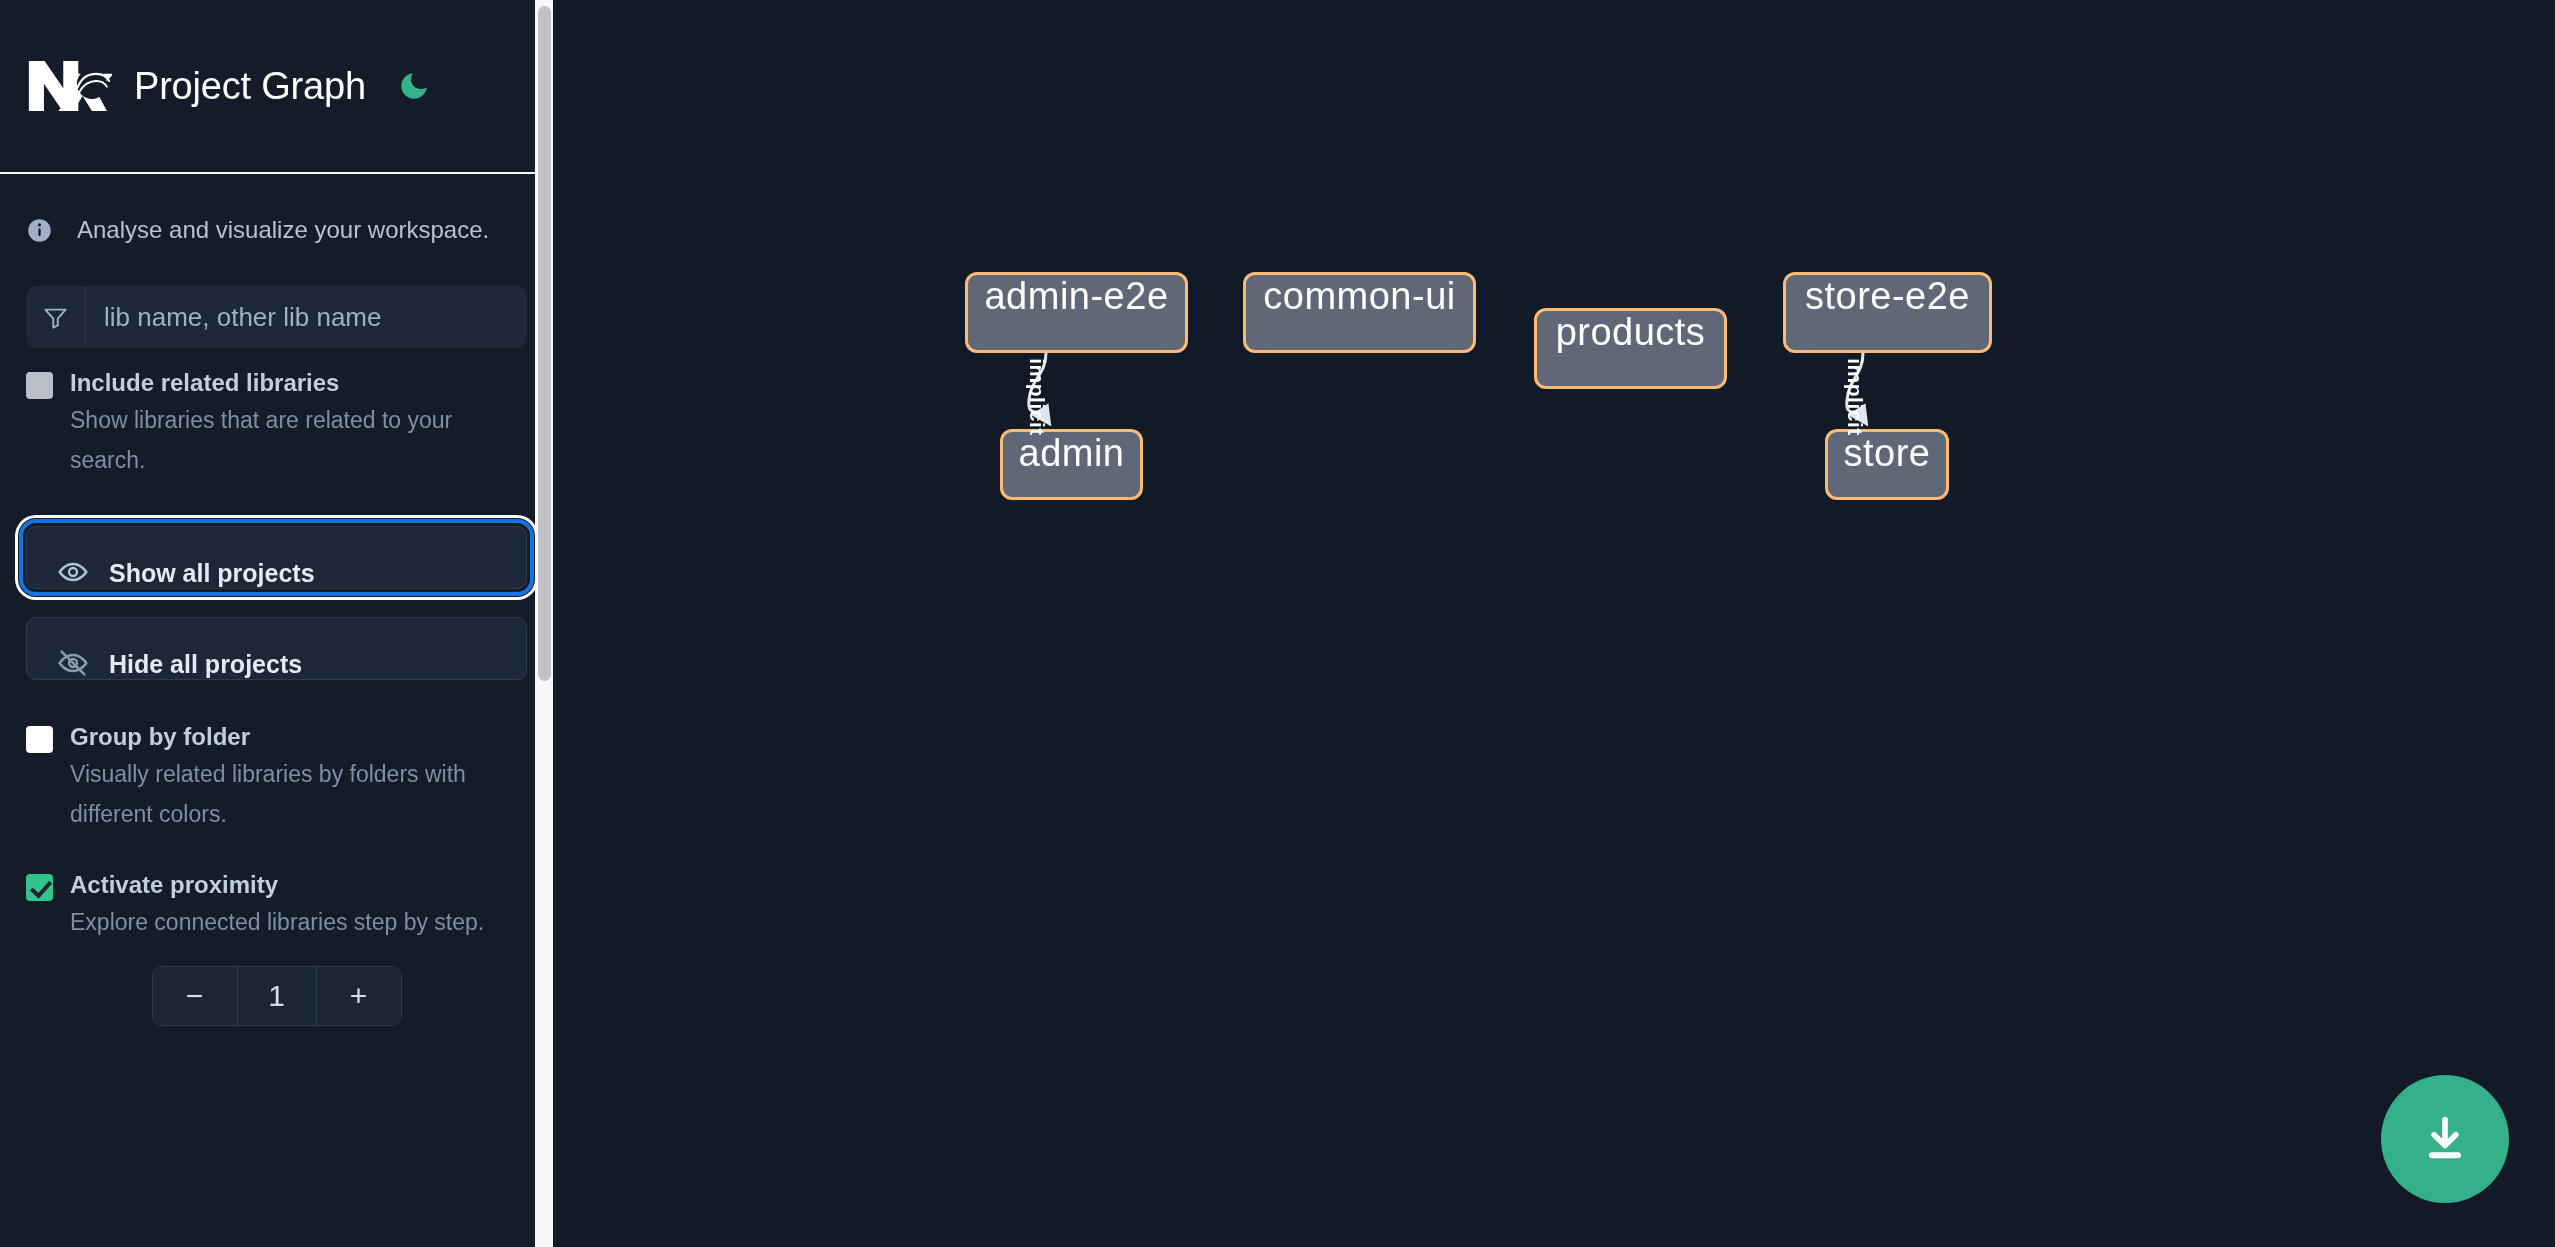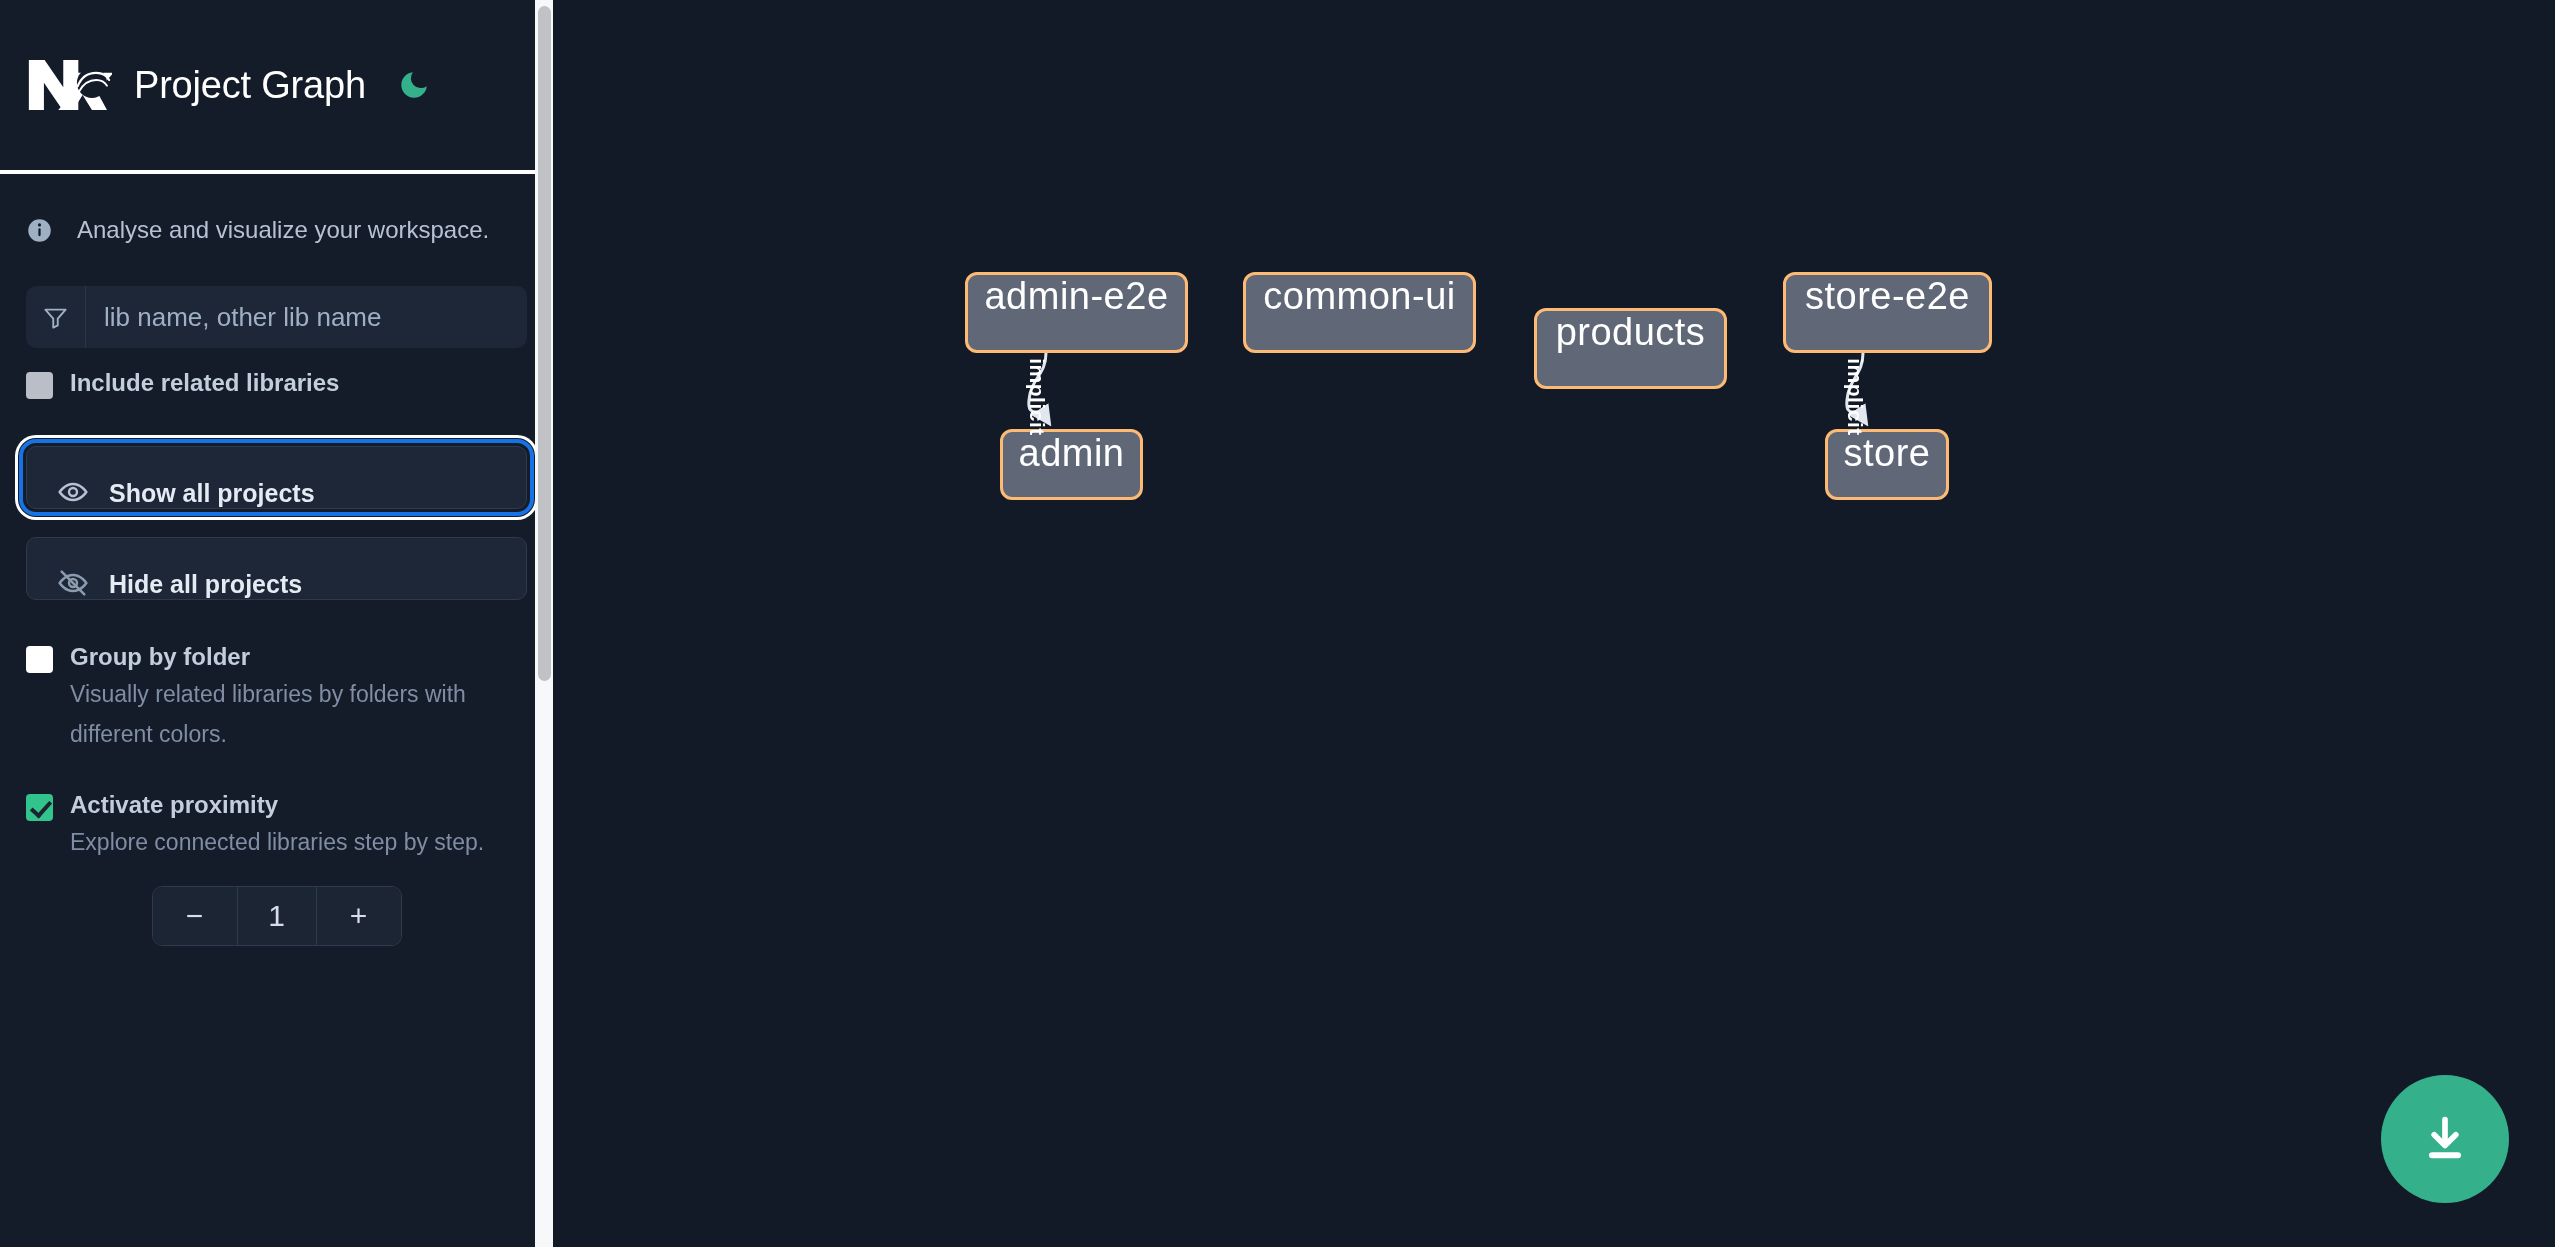--- a/index.html
+++ b/index.html
@@ -28,21 +28,21 @@
     background: #141b29;
     flex: 0 0 553px;
     overflow: hidden;
   }
 
   .sb-header {
     height: 174px;
     display: flex;
     align-items: center;
     padding-left: 26px;
-    border-bottom: 4px solid #ffffff;
+    border-bottom: 2px solid #ffffff;
   }
 
   .nx-logo {
     width: 86px;
     height: 62px;
     flex: 0 0 86px;
     display: block;
     margin-right: 22px;
   }
 
@@ -312,20 +312,21 @@
             <path d="M3 5h18l-7 8v6l-4 2v-8z" fill="none" stroke="#9fb0c5" stroke-width="1.7" stroke-linejoin="round"></path>
           </svg>
         </span>
         <input class="search-input" type="text" placeholder="lib name, other lib name" style="">
       </div>
 
       <div class="check-row">
         <span class="cb grey"></span>
         <span class="cb-texts">
           <div class="cb-label">Include related libraries</div>
+          <div class="cb-desc">Show libraries that are related to your search.</div>
         </span>
       </div>
 
       <div class="gap-lg"></div>
 
       <div class="big-btn focused">
         <span>
           <svg class="eye-ic" viewBox="0 0 24 24">
             <path d="M2 12s3.8-6 10-6 10 6 10 6-3.8 6-10 6S2 12 2 12z" fill="none" stroke="#b6c2d4" stroke-width="1.8"></path>
             <circle cx="12" cy="12" r="3" fill="none" stroke="#b6c2d4" stroke-width="1.8"></circle>

